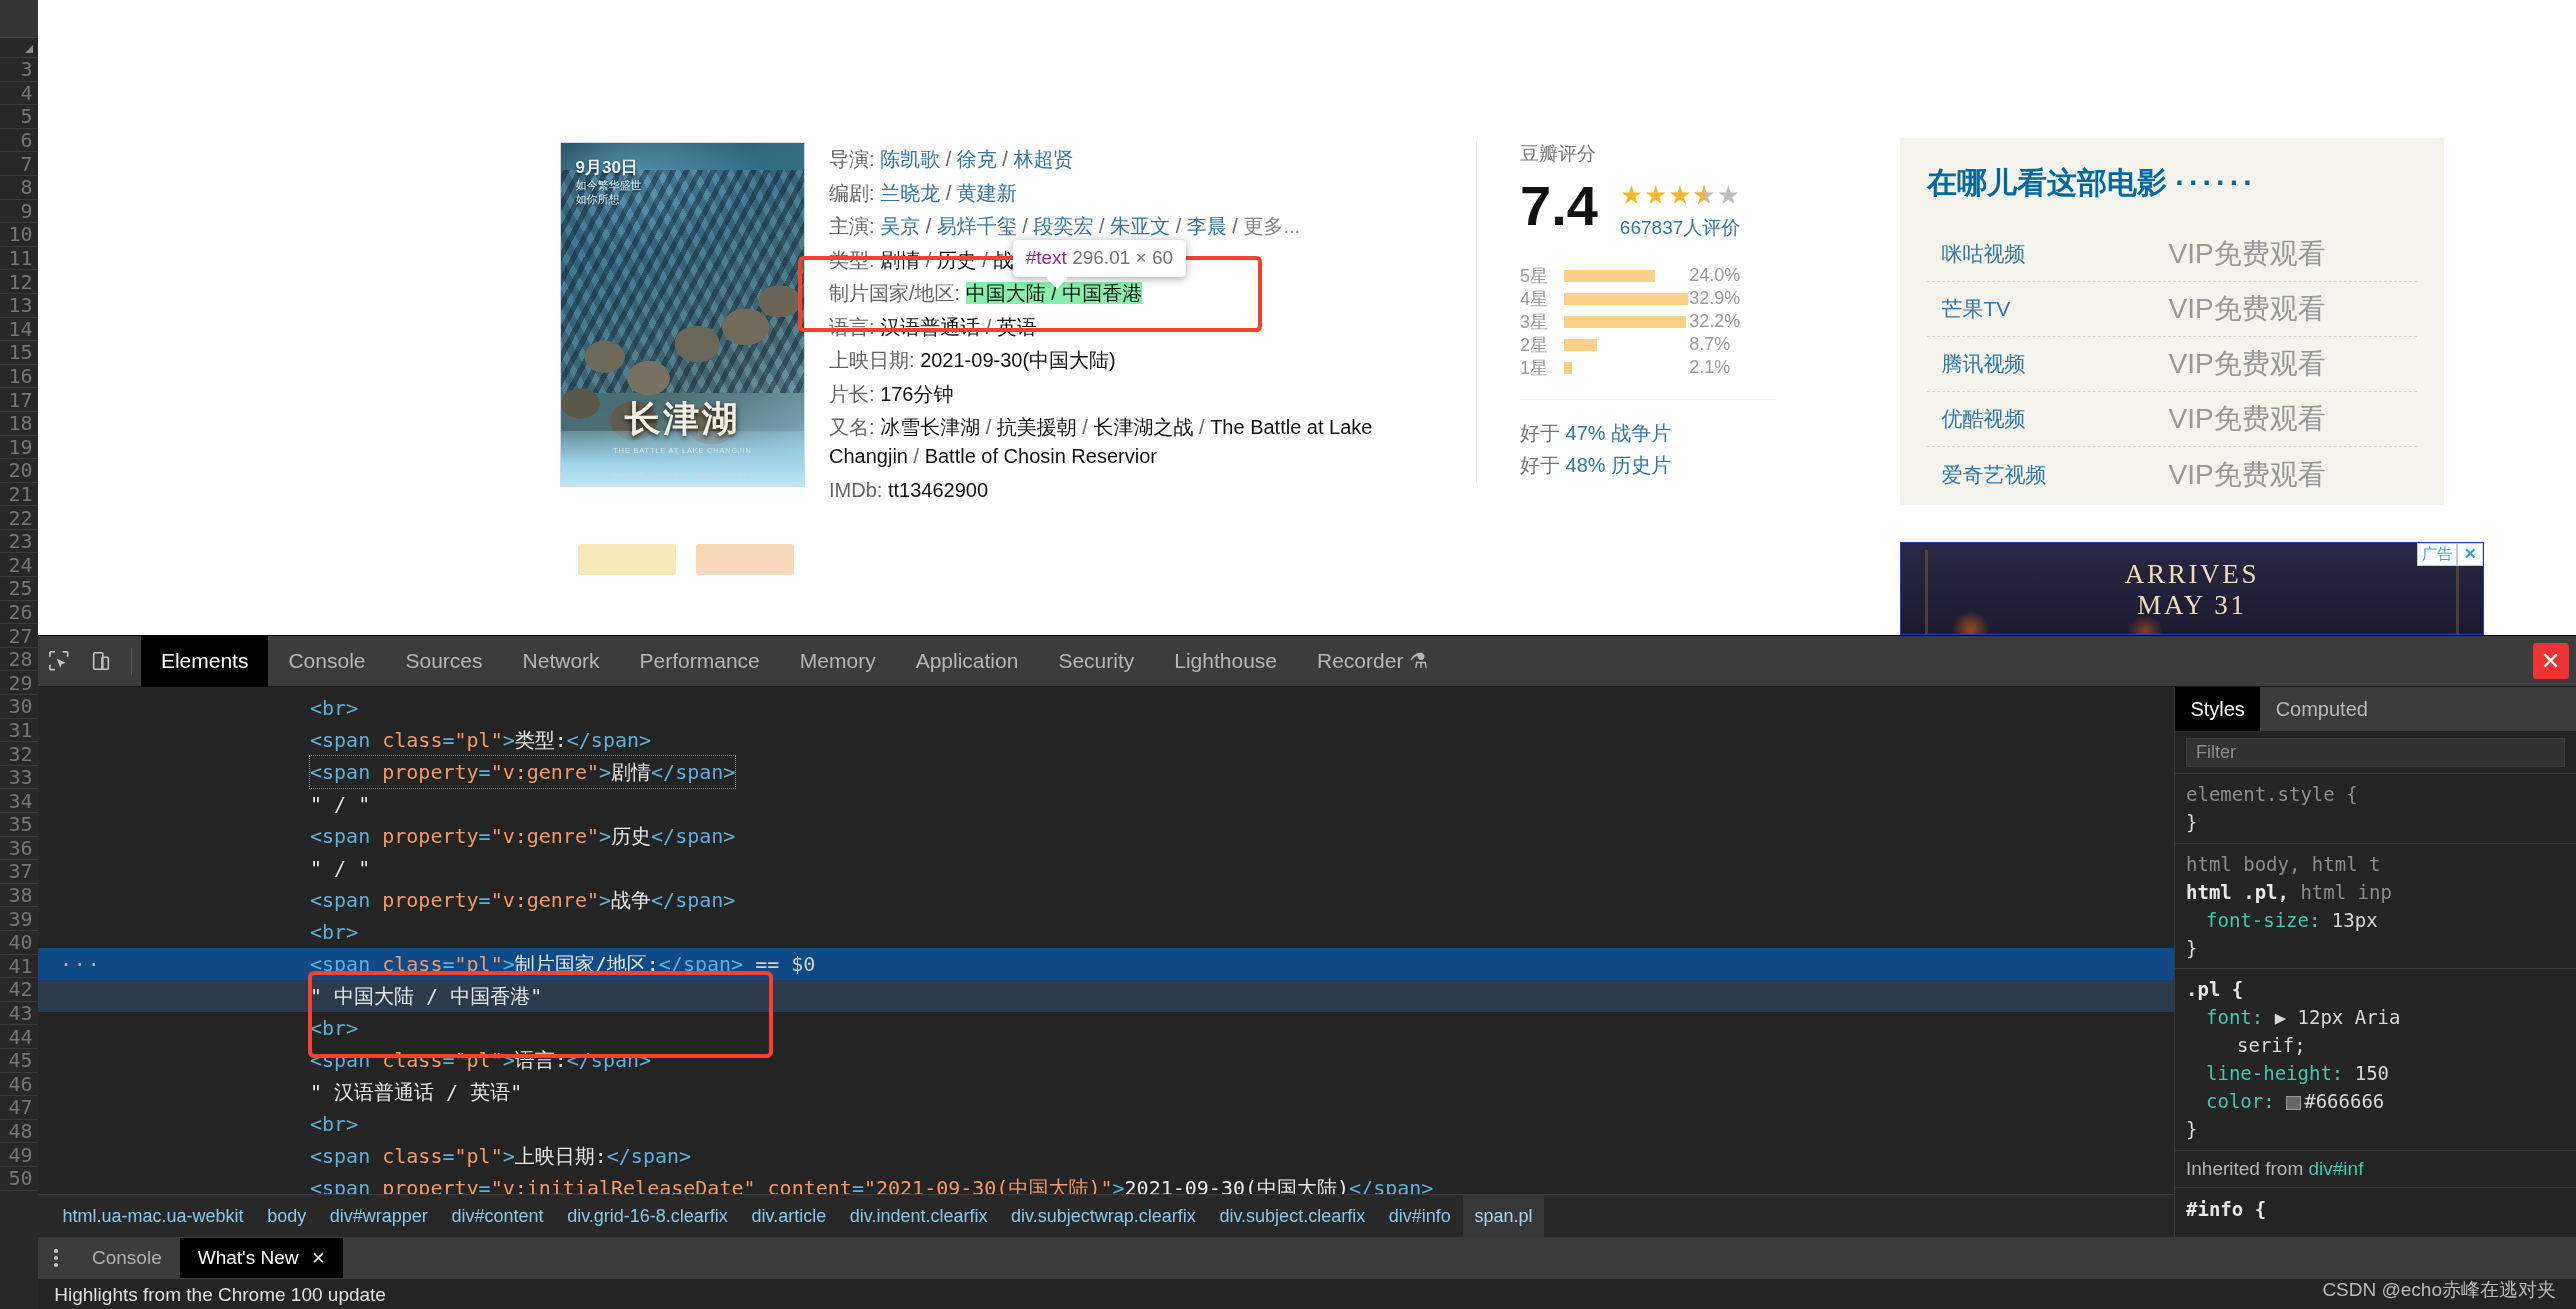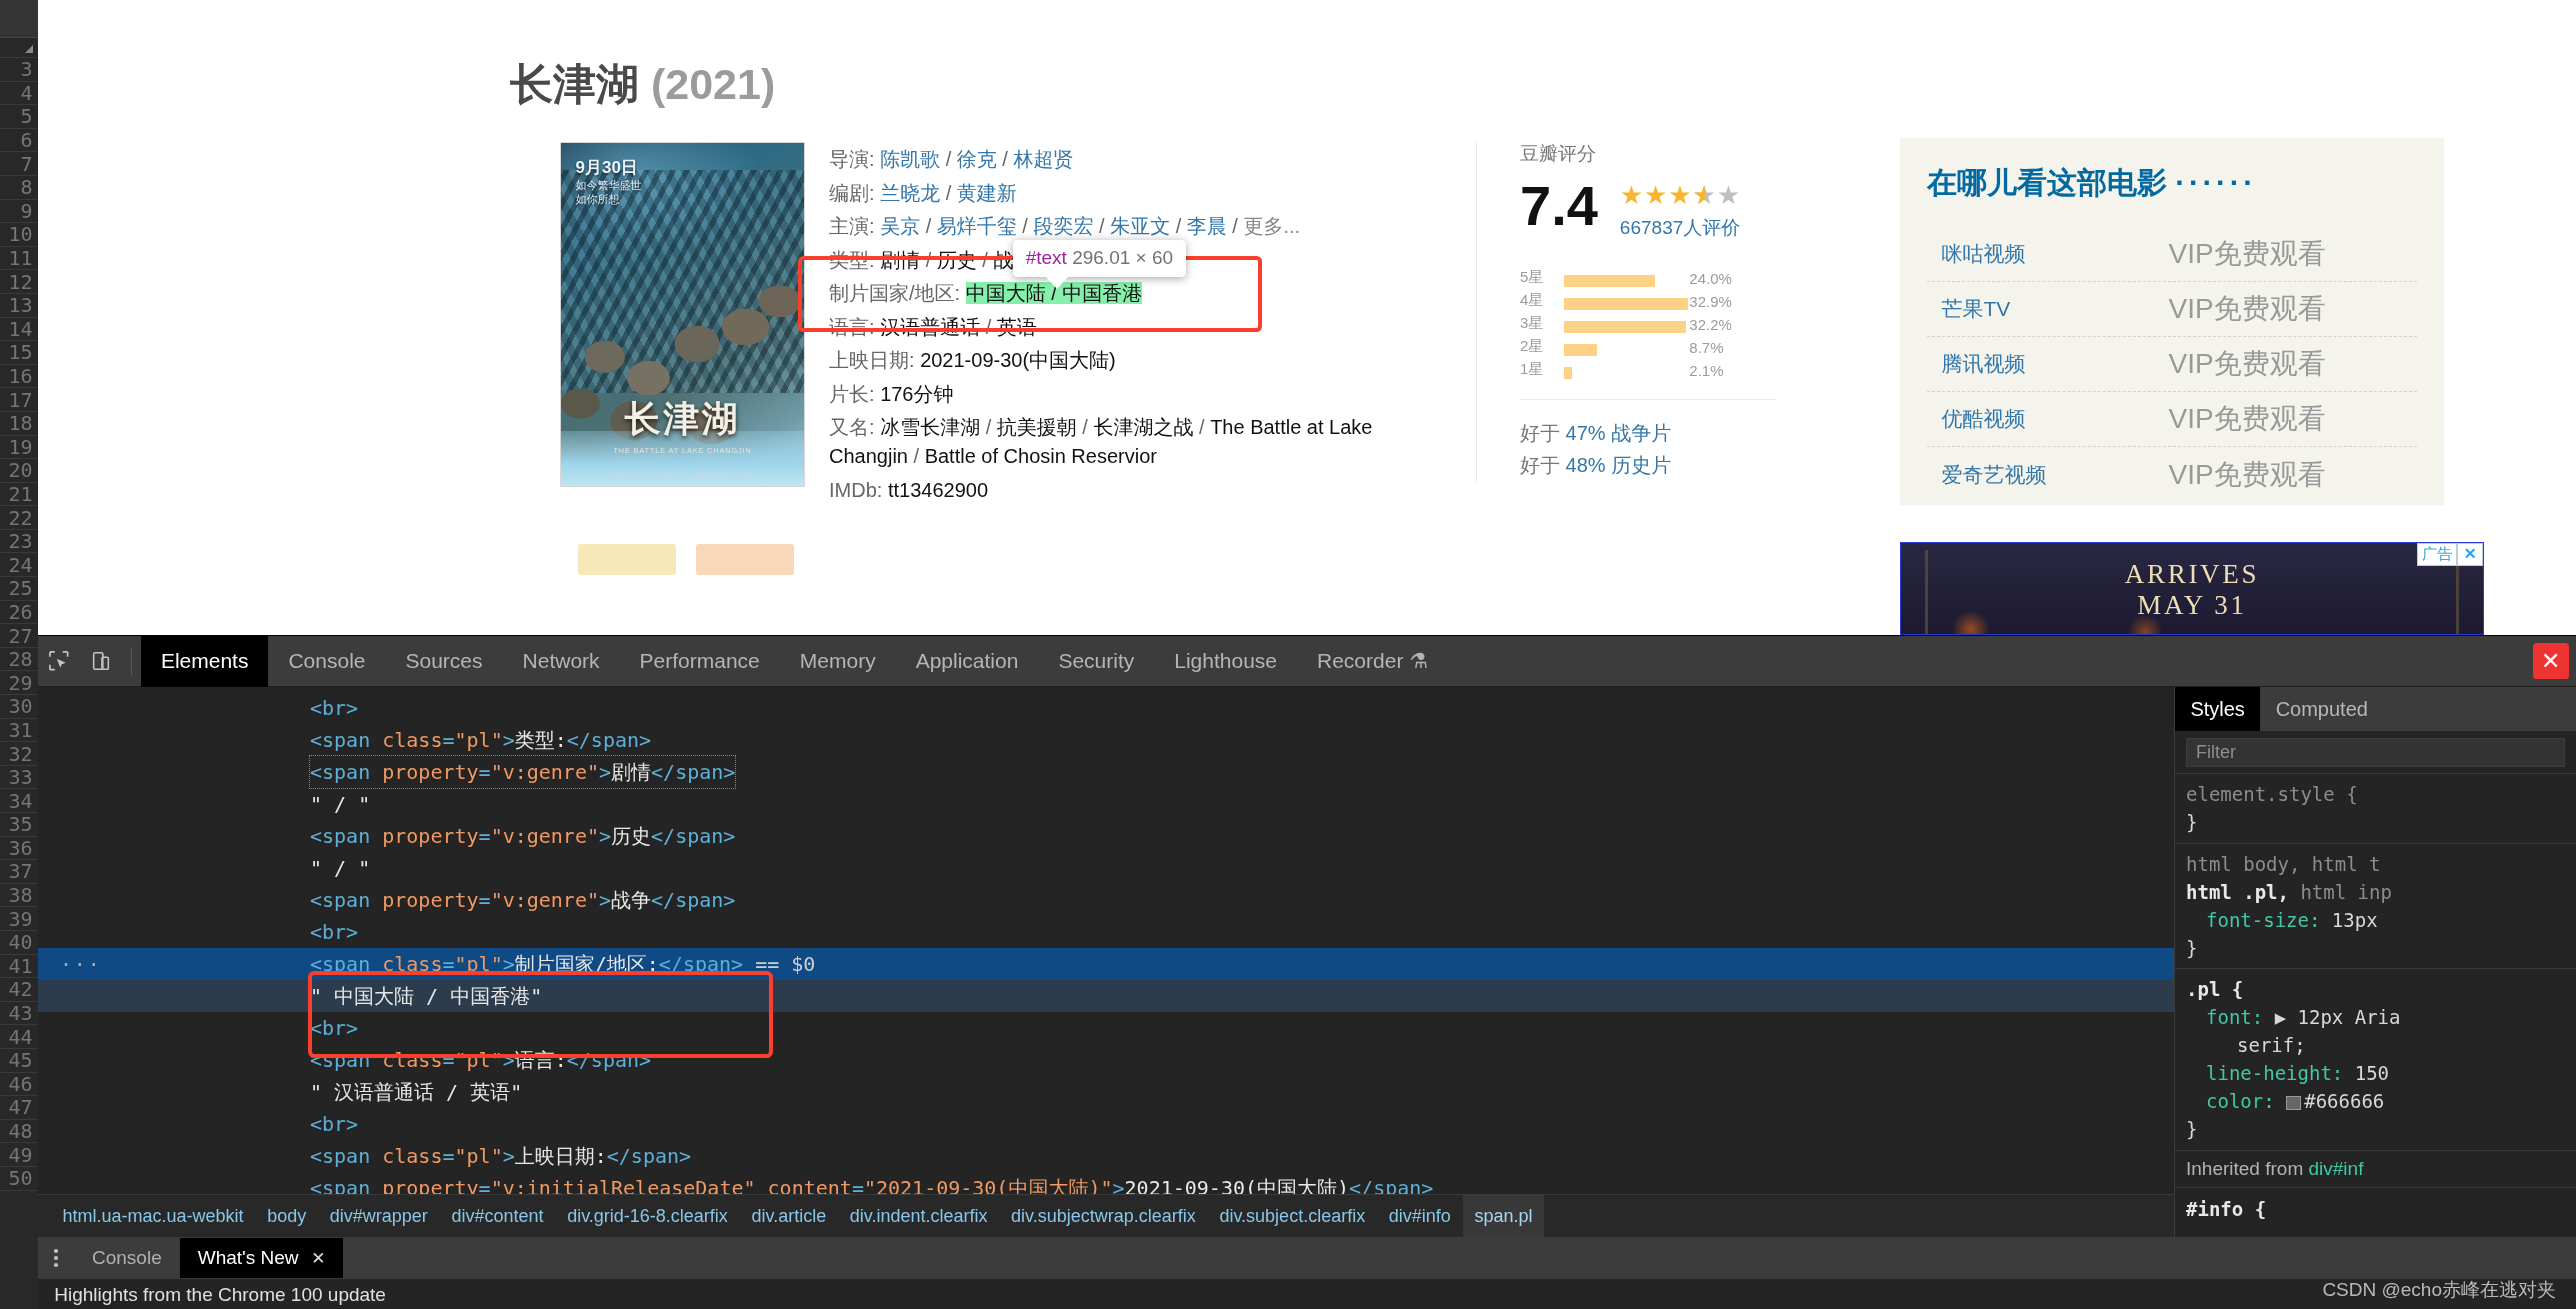--- a/index.html
+++ b/index.html
@@ -157,21 +157,21 @@
   #rating .stars .half {
     position: relative; color: #bfbfbf; display:inline-block;
   }
   #rating .stars .half::before {
     content: "★"; position: absolute; left: 0; top: 0; color: #f8b62d;
     width: 50%; overflow: hidden;
   }
   #rating .rcount { color: #37a; font-size: 19px; margin-top: 6.3px; }
 
   #rating .bars { margin: 23.6px 0 0 27px; }
-  #rating .bar-row { display: flex; align-items: flex-end; height: 23px; font-size: 15px; color: #9b9b9b; }
+  #rating .bar-row { display: flex; align-items: center; height: 23px; font-size: 18px; color: #9b9b9b; }
   #rating .bl { width: 44px; color: #9b9b9b; }
   #rating .bwrap { width: 118px; margin-right: 7.3px; }
   #rating .bfill { height: 11.8px; background: #fdd287; }
   #rating .bp { color: #9b9b9b; }
   #rating .rhr { margin: 20px 27px 0 27px; border-top: 0.9px solid #eee; }
   #rating .better { margin: 20px 0 0 27px; font-size: 20px; color: #777; }
   #rating .better div { margin-bottom: 4.5px; }
   #rating .better b { color: #37a; font-weight: normal; }
 
   
@@ -321,24 +321,20 @@
   #watermark { position: absolute; right: 20px; bottom: 7.3px; color: #b9b9b9; font-size: 19px; }
 </style>
 </head>
 <body>
 
 <div id="root">
 
   <div id="page">
     <div class="page-inner">
 
-      <div id="movie-title">
-        <span>长津湖</span>
-        <span class="year">(2021)</span>
-      </div>
 
       <div id="poster">
         <div class="p-sky"></div>
         <div class="p-rocks"></div>
         <div class="p-soldiers"></div>
         <div class="p-snow"></div>
         <div class="p-date">9月30日</div>
         <div class="p-sub">
           <div>如今繁华盛世</div>
           <div>如你所想</div>

